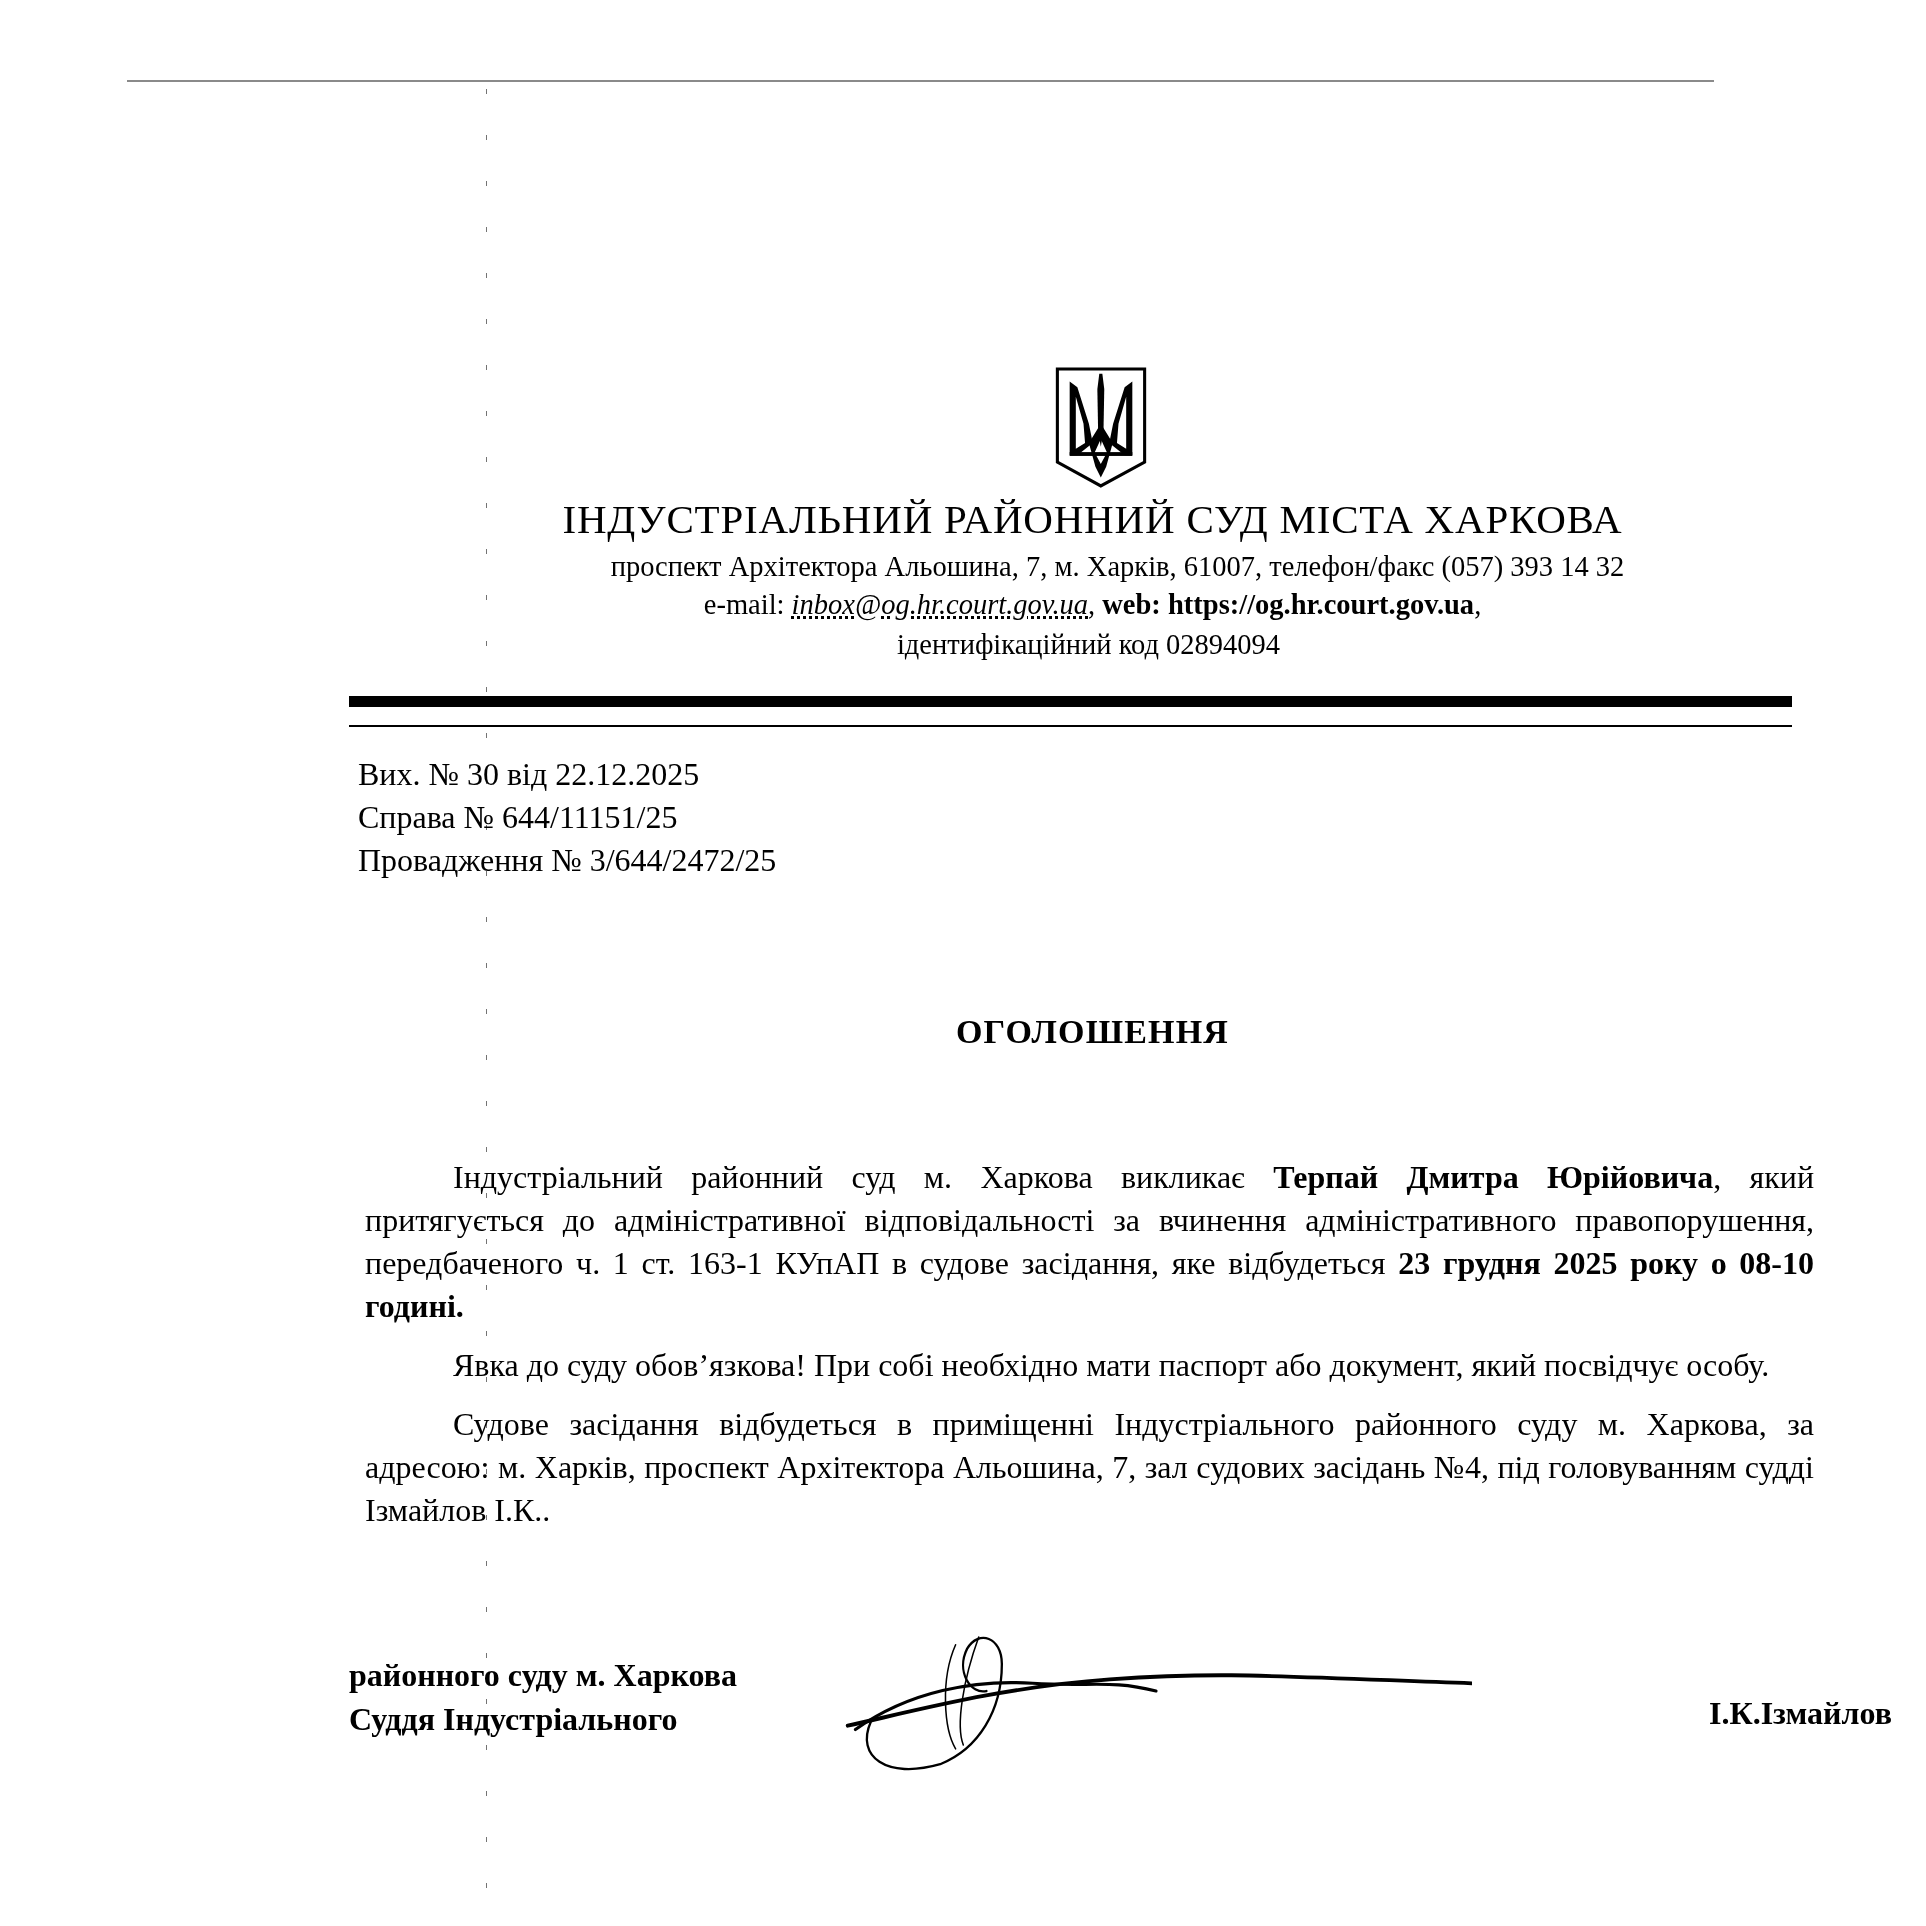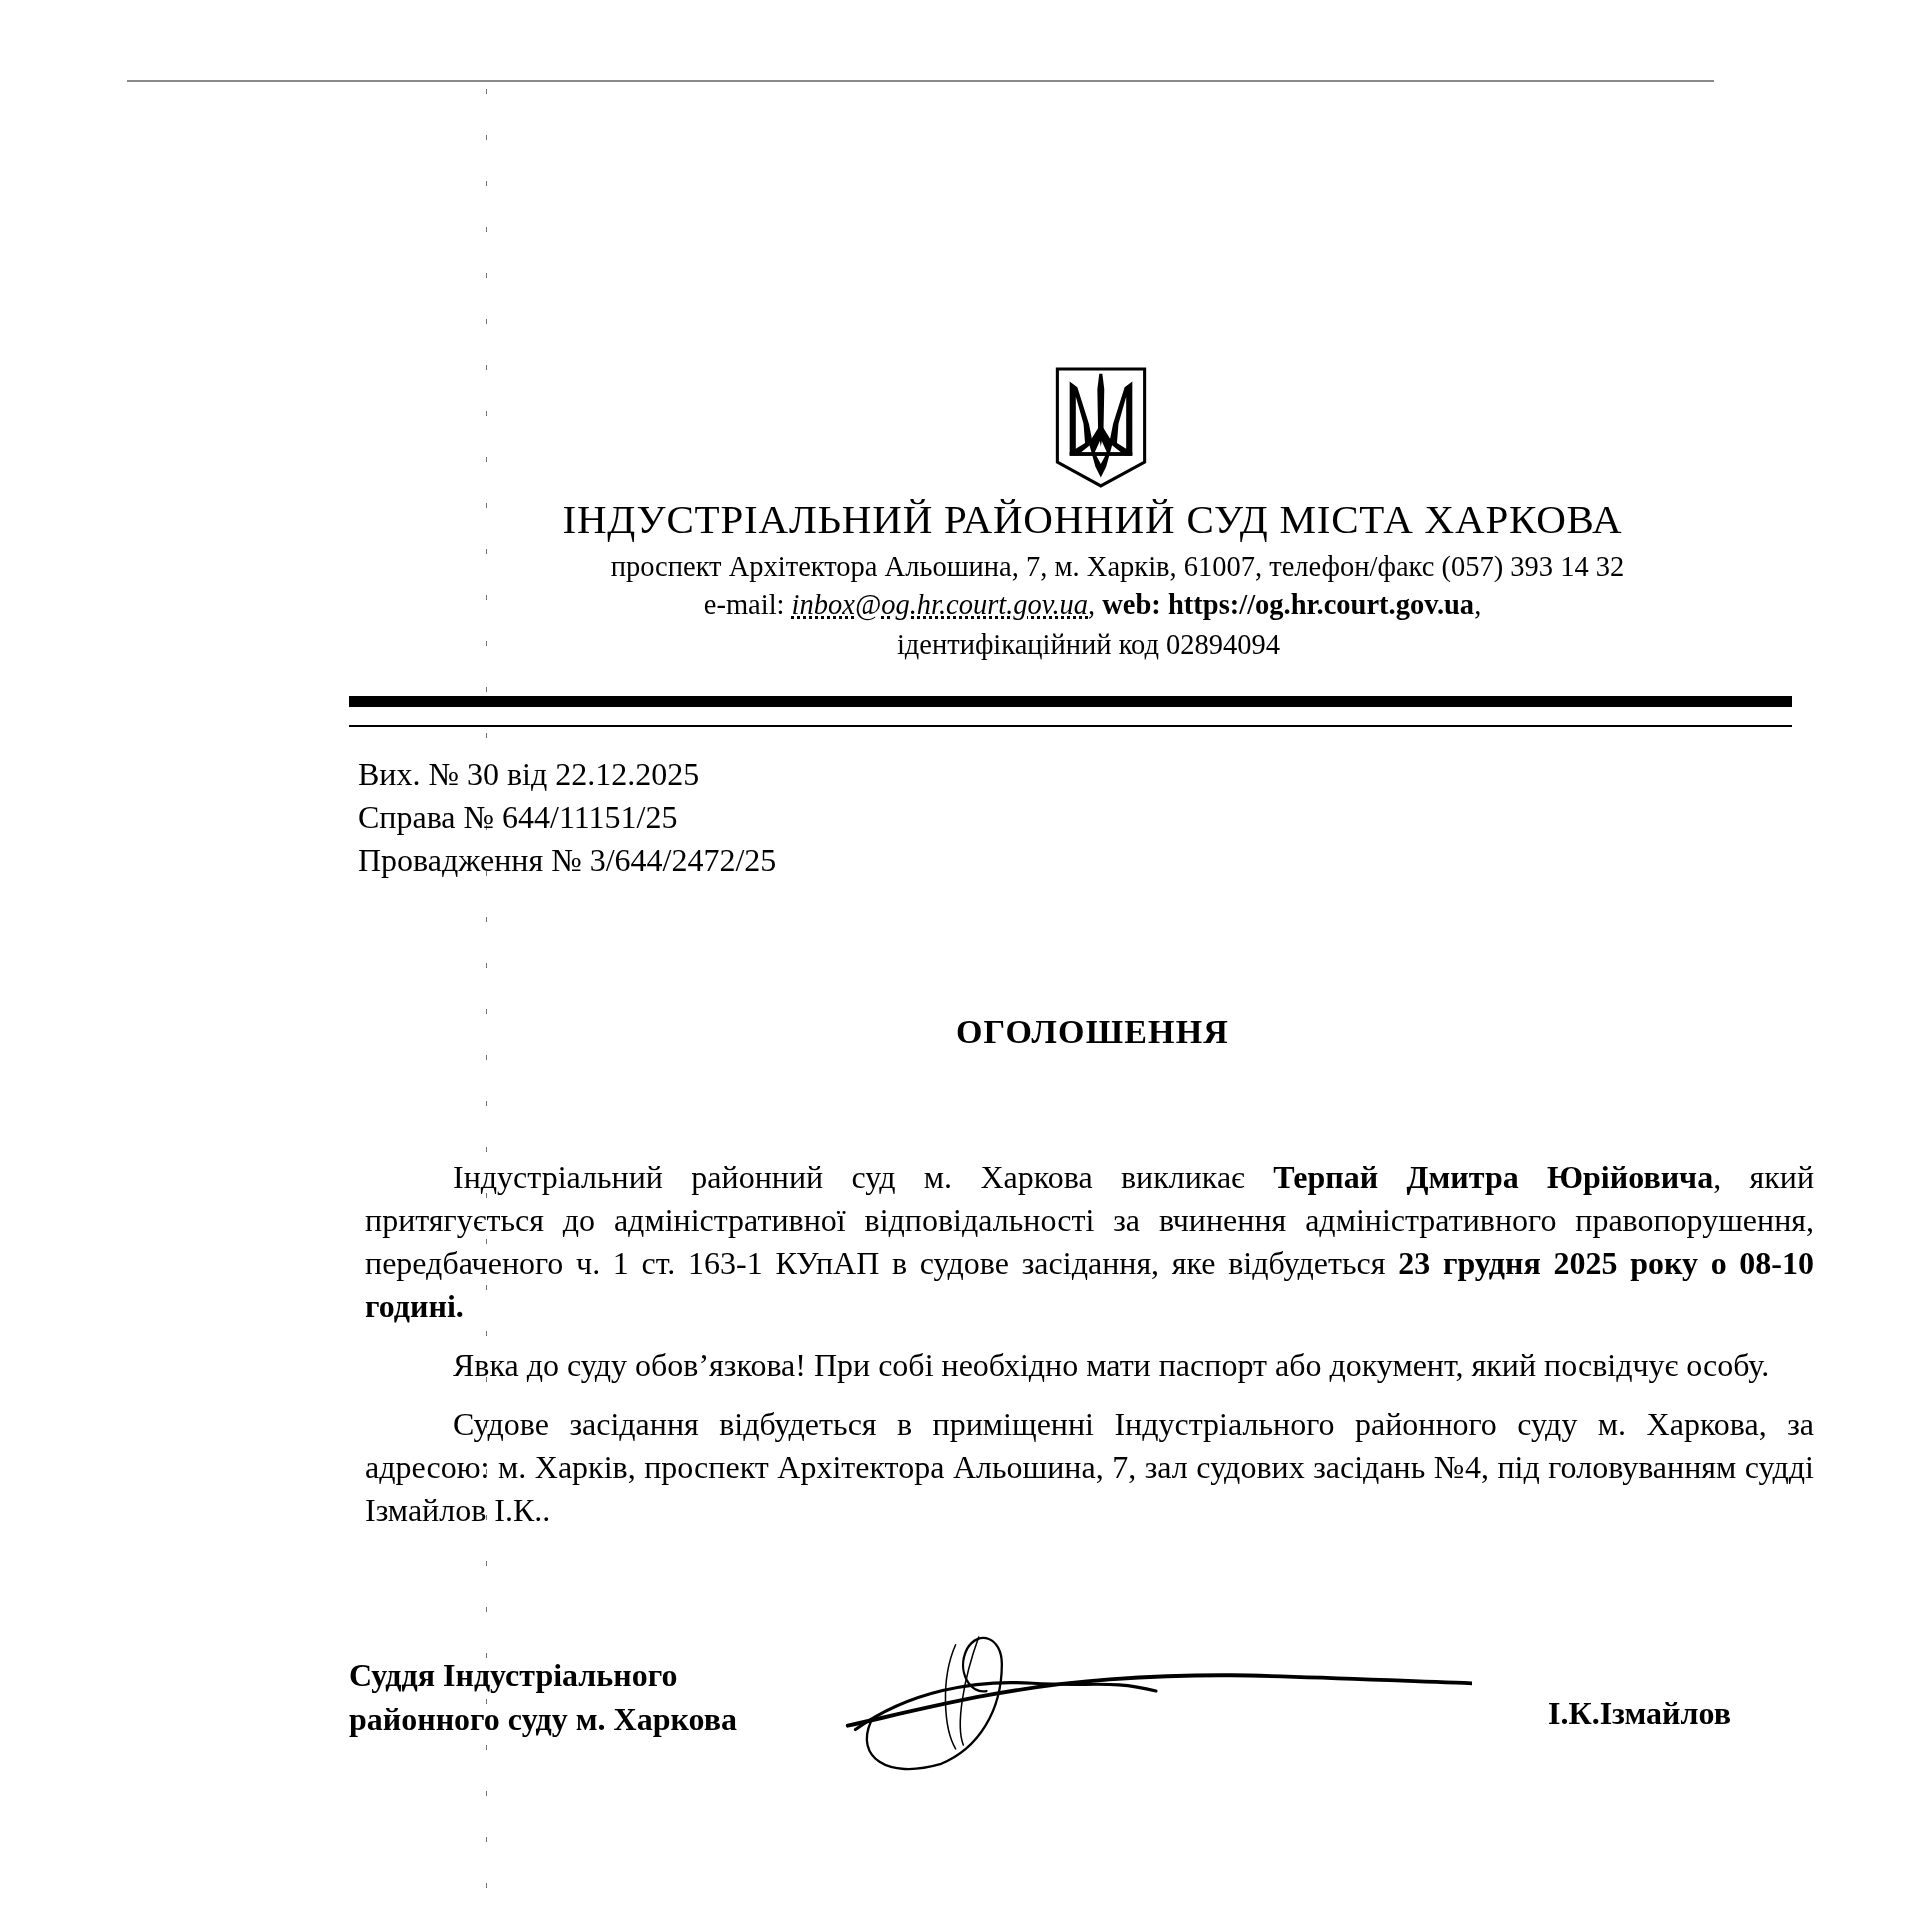--- a/index.html
+++ b/index.html
@@ -19,21 +19,21 @@
   .bold { font-weight: bold; margin-top: 36px; }
   .rule-thick { left: 349px; top: 696px; width: 1443px; height: 10.8px; background: #000; }
   .rule-thin { left: 349px; top: 725px; width: 1443px; height: 2.3px; background: #000; }
   .ref { left: 358px; font-size: 32px; line-height: 1; }
   .ref1 { top: 758px; } .ref2 { top: 801px; } .ref3 { top: 844px; }
   .heading { left: 0; width: 2023px; text-align: center; top: 1013px; font-size: 34px; font-weight: bold; letter-spacing: 1.2px; padding-left: 162px; box-sizing: border-box; }
   .body { left: 349px; width: 1481px; top: 1140px; font-size: 32px; line-height: 43px; text-align: justify; }
   .body p { margin: 16px; text-indent: 88px; }
   .sign-left { left: 349px; top: 1653px; font-size: 32px; font-weight: bold; line-height: 44px; }
   .signature { left: 840px; top: 1633px; width: 632px; height: 143px; }
-  .sign-right { left: 1548px; top: 1695px; font-size: 32px; font-weight: bold; }
+  .sign-right { left: 1709px; top: 1695px; font-size: 32px; font-weight: bold; }
 </style>
 </head>
 <body>
 
 <div class="abs top-rule"></div>
 <div class="abs scan-dots"></div>
 
 <svg class="abs emblem" viewBox="0 0 243 320">
   <path d="M8 8 H235 V250 L121 312 L8 250 Z" fill="none" stroke="#000" stroke-width="8"></path>
   <g fill="#000">
@@ -59,22 +59,22 @@
 
 <div class="abs heading">ОГОЛОШЕННЯ</div>
 
 <div class="abs body">
   <p><span>Індустріальний районний суд м. Харкова викликає </span><b>Терпай Дмитра Юрійовича</b><span>, який притягується до адміністративної відповідальності за вчинення адміністративного правопорушення, передбаченого ч. 1 ст. 163-1 КУпАП в судове засідання, яке відбудеться </span><b>23 грудня 2025 року о 08-10 годині.</b></p>
   <p>Явка до суду обов’язкова! При собі необхідно мати паспорт або документ, який посвідчує особу.</p>
   <p>Судове засідання відбудеться в приміщенні Індустріального районного суду м. Харкова, за адресою: м. Харків, проспект Архітектора Альошина, 7, зал судових засідань №4, під головуванням судді Ізмайлов І.К..</p>
 </div>
 
 <div class="abs sign-left">
+  <div>районного суду м. Харкова</div>
   <div>Суддя Індустріального</div>
-  <div>районного суду м. Харкова</div>
 </div>
 
 <svg class="abs signature" viewBox="0 0 1640 370">
   <g fill="none" stroke="#000" stroke-linecap="round">
     <path d="M20 240 C 200 200, 420 140, 700 120 S 1100 110, 1640 130" stroke-width="10"></path>
     <path d="M40 250 C 180 150, 350 120, 500 130 S 700 120, 820 150" stroke-width="8"></path>
     <path d="M80 230 C 40 320, 120 380, 260 340 C 360 300, 420 200, 420 80 C 420 10, 360 -10, 330 40 C 300 100, 340 160, 380 150" stroke-width="6"></path>
     <path d="M300 30 C 260 120, 270 250, 300 300" stroke-width="4"></path>
     <path d="M360 10 C 320 120, 300 240, 320 290" stroke-width="4"></path>
   </g>

